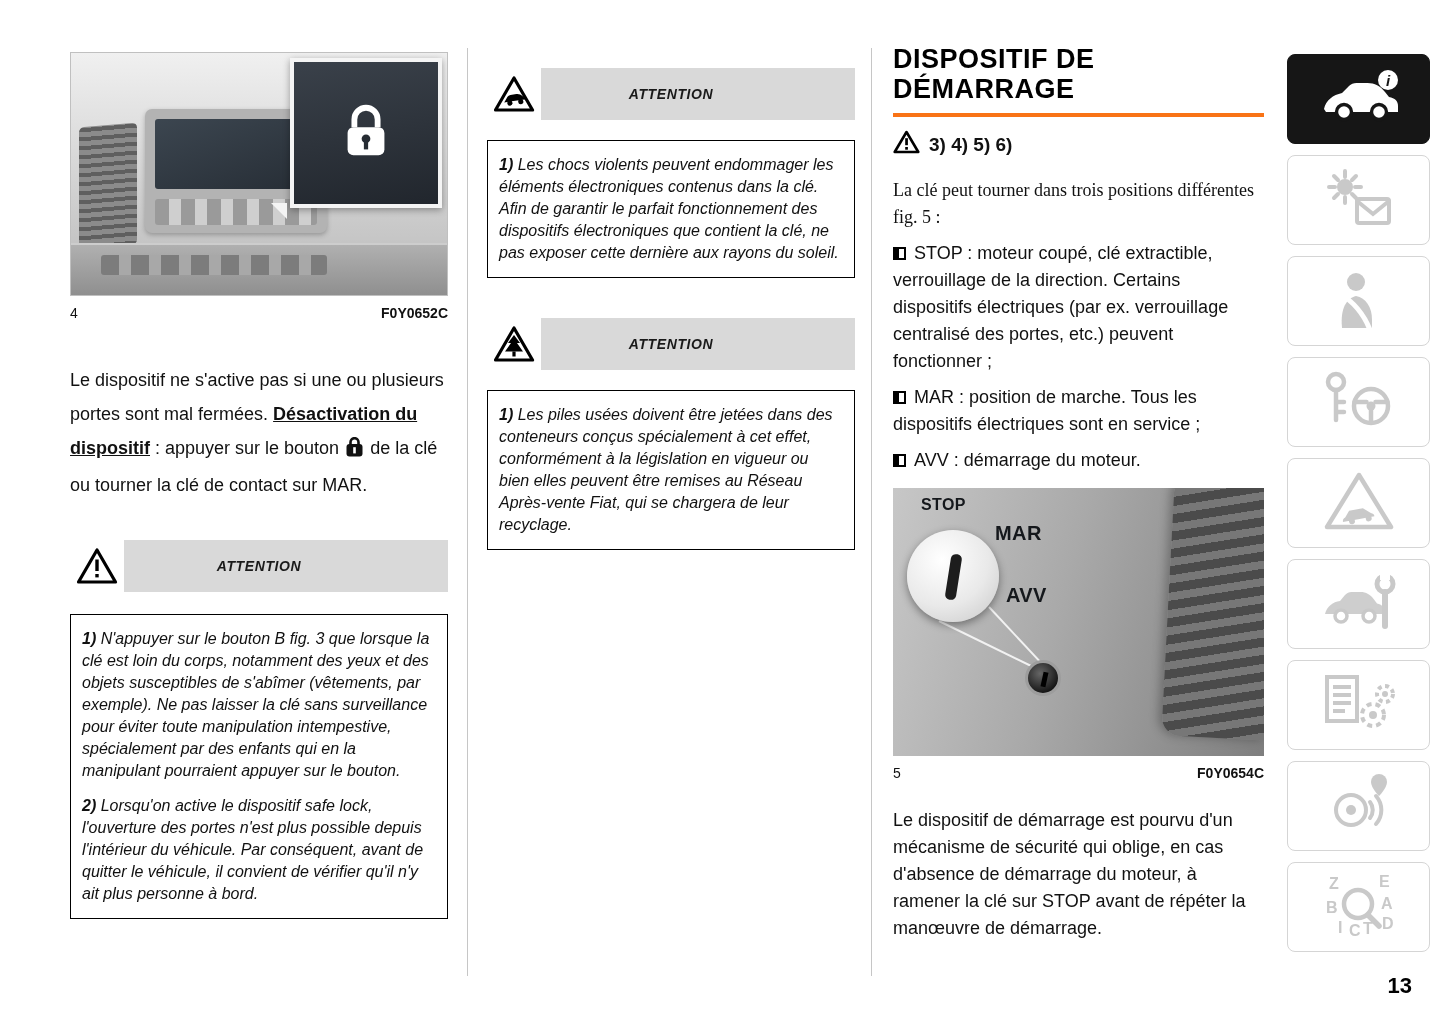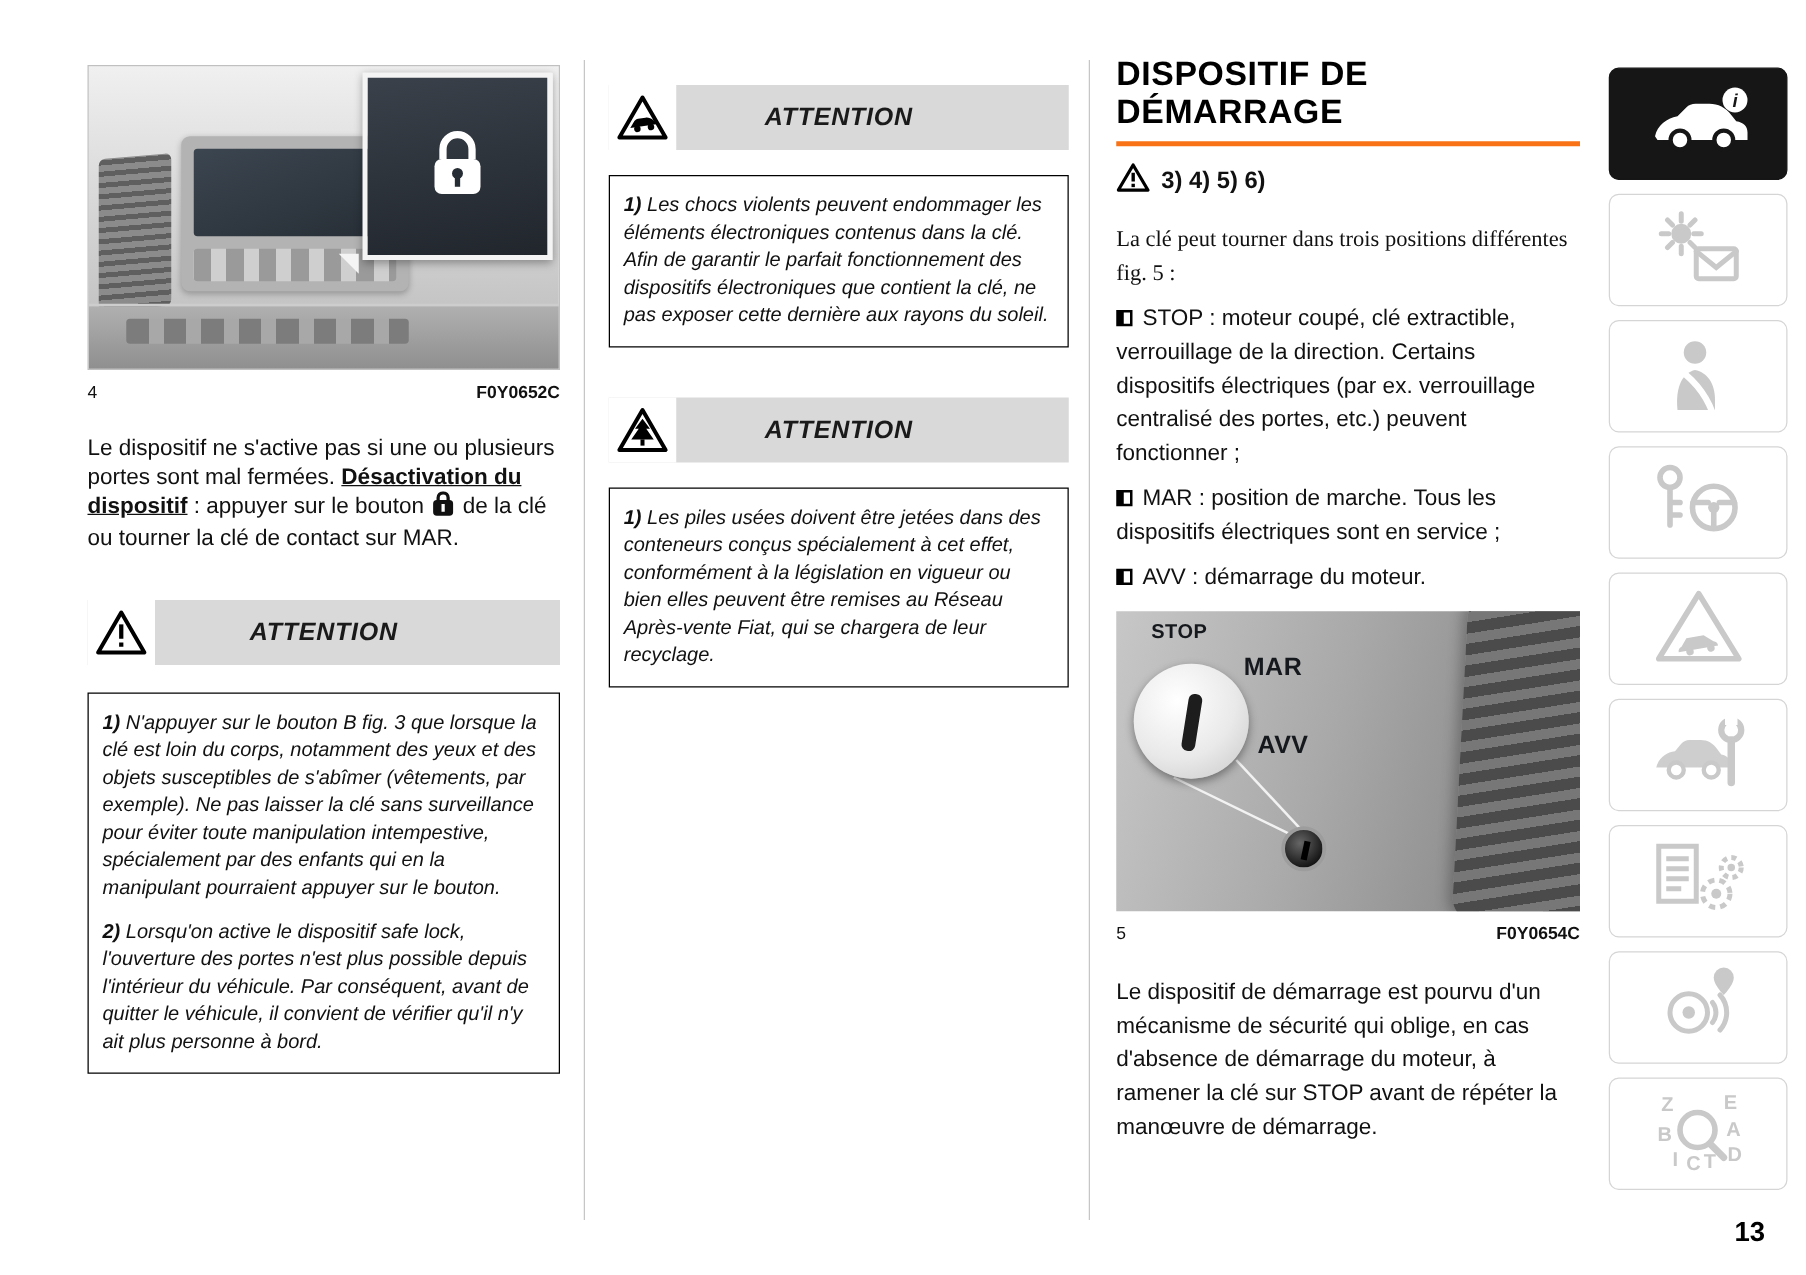--- a/index.html
+++ b/index.html
@@ -36,21 +36,21 @@
           background:linear-gradient(180deg,#b0b0b0,#8f8f8f);
           border-top:2px solid #cdcdcd; }
   .f4-lowerbtns { position:absolute; left:30px; right:120px; top:10px; height:20px; border-radius:3px;
           background:repeating-linear-gradient(90deg,#7c7c7c 0 18px,#a8a8a8 18px 30px); }
   .f4-inset { position:absolute; right:5px; top:5px; width:152px; height:150px;
           background:linear-gradient(170deg,#3a414a,#21262d); border:4px solid #f4f4f4;
           box-shadow:0 2px 7px rgba(0,0,0,.35); display:flex; align-items:center; justify-content:center; }
   .f4-pointer { position:absolute; right:160px; top:150px; width:0; height:0;
           border-top:16px solid #f4f4f4; border-left:16px solid transparent; }
 
-  .fig5 { margin-top:14px; height:240px;
+  .fig5 { margin-top:14px; height:268px;
           background:linear-gradient(105deg,#c7c7c7 0%,#a9a9a9 45%,#7e7e7e 100%); }
   .f5-vent { position:absolute; right:-8px; top:-10px; width:104px; height:260px; border-radius:18px 0 0 18px;
           background:repeating-linear-gradient(-12deg,#777 0 8px,#4b4b4b 8px 17px); transform:rotate(3deg);
           box-shadow:-4px 0 10px rgba(0,0,0,.25); }
   .f5-circle { position:absolute; left:14px; top:42px; width:92px; height:92px; border-radius:50%;
           background:radial-gradient(circle at 38% 32%,#ffffff 0%,#e9e9e9 55%,#c7c7c7 100%);
           box-shadow:0 3px 8px rgba(0,0,0,.4); }
   .f5-slot { position:absolute; left:41px; top:24px; width:11px; height:46px; border-radius:5px;
           background:#1d1d1d; transform:rotate(9deg); }
   .f5-ign { position:absolute; left:132px; top:172px; width:36px; height:36px; border-radius:50%;
@@ -61,29 +61,29 @@
   .f5-line2 { left:96px; top:118px; width:84px;  transform:rotate(47deg); }
   .f5-label { position:absolute; font-weight:bold; color:#15181c; font-size:20px; letter-spacing:.4px; }
   .f5-stop { left:28px;  top:8px;  font-size:16px; }
   .f5-mar  { left:102px; top:34px; }
   .f5-avv  { left:113px; top:96px; }
 
   .caption { display:flex; justify-content:space-between; margin-top:9px; font-size:14px; color:#111; }
   .caption .code { font-weight:bold; }
 
   
-  .body-par { margin-top:26px; font-size:18px; line-height:23px; }
+  .body-par { margin-top:42px; font-size:18px; line-height:34px; }
   .body-par b.ul { text-decoration:underline; }
   .inline-lock { display:inline-block; vertical-align:-3px; margin:0 2px; }
 
   .att-bar { position:relative; height:52px; background:#d9d9d9; }
   .att-icon { position:absolute; left:0; top:0; width:54px; height:52px; background:#ffffff;
               display:flex; align-items:center; justify-content:center; }
   .att-label { position:absolute; inset:0; display:flex; align-items:center; justify-content:center;
-               font-style:italic; font-weight:bold; font-size:20px; letter-spacing:.6px; color:#1a1a1a; }
+               font-style:italic; font-weight:bold; font-size:14px; letter-spacing:.6px; color:#1a1a1a; }
 
   .warn-box { border:1px solid #000; padding:13px 11px; font-style:italic; font-size:16px; line-height:22px; }
   .warn-item + .warn-item { margin-top:13px; }
   .wnum { font-weight:bold; }
 
   
   .col1 .att-bar { margin-top:38px; }
   .col1 .warn-box { margin-top:22px; }
   .col2 .att-bar.first { margin-top:68px; }
   .col2 .warn-box { margin-top:20px; }

